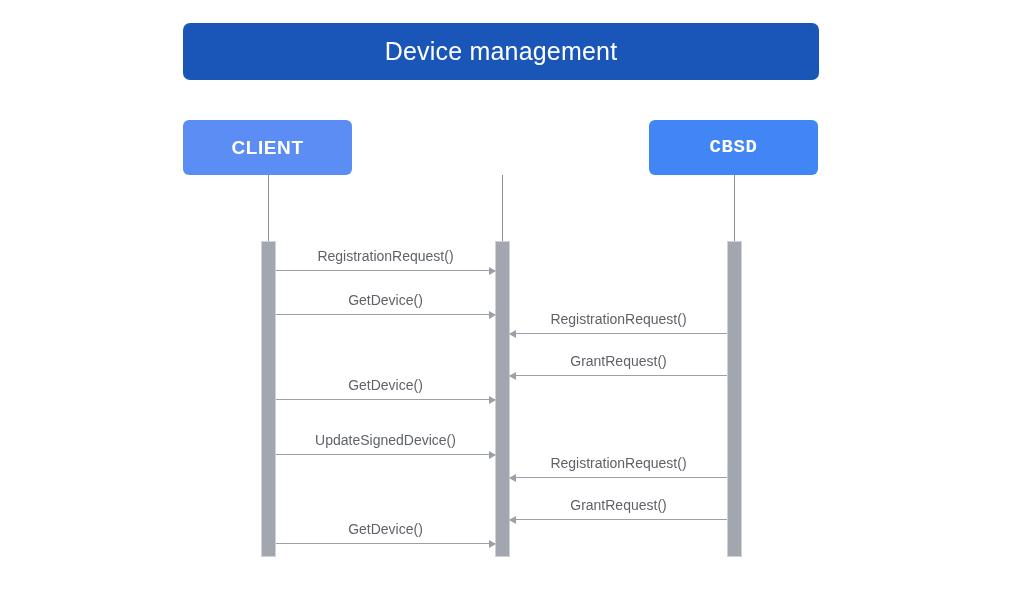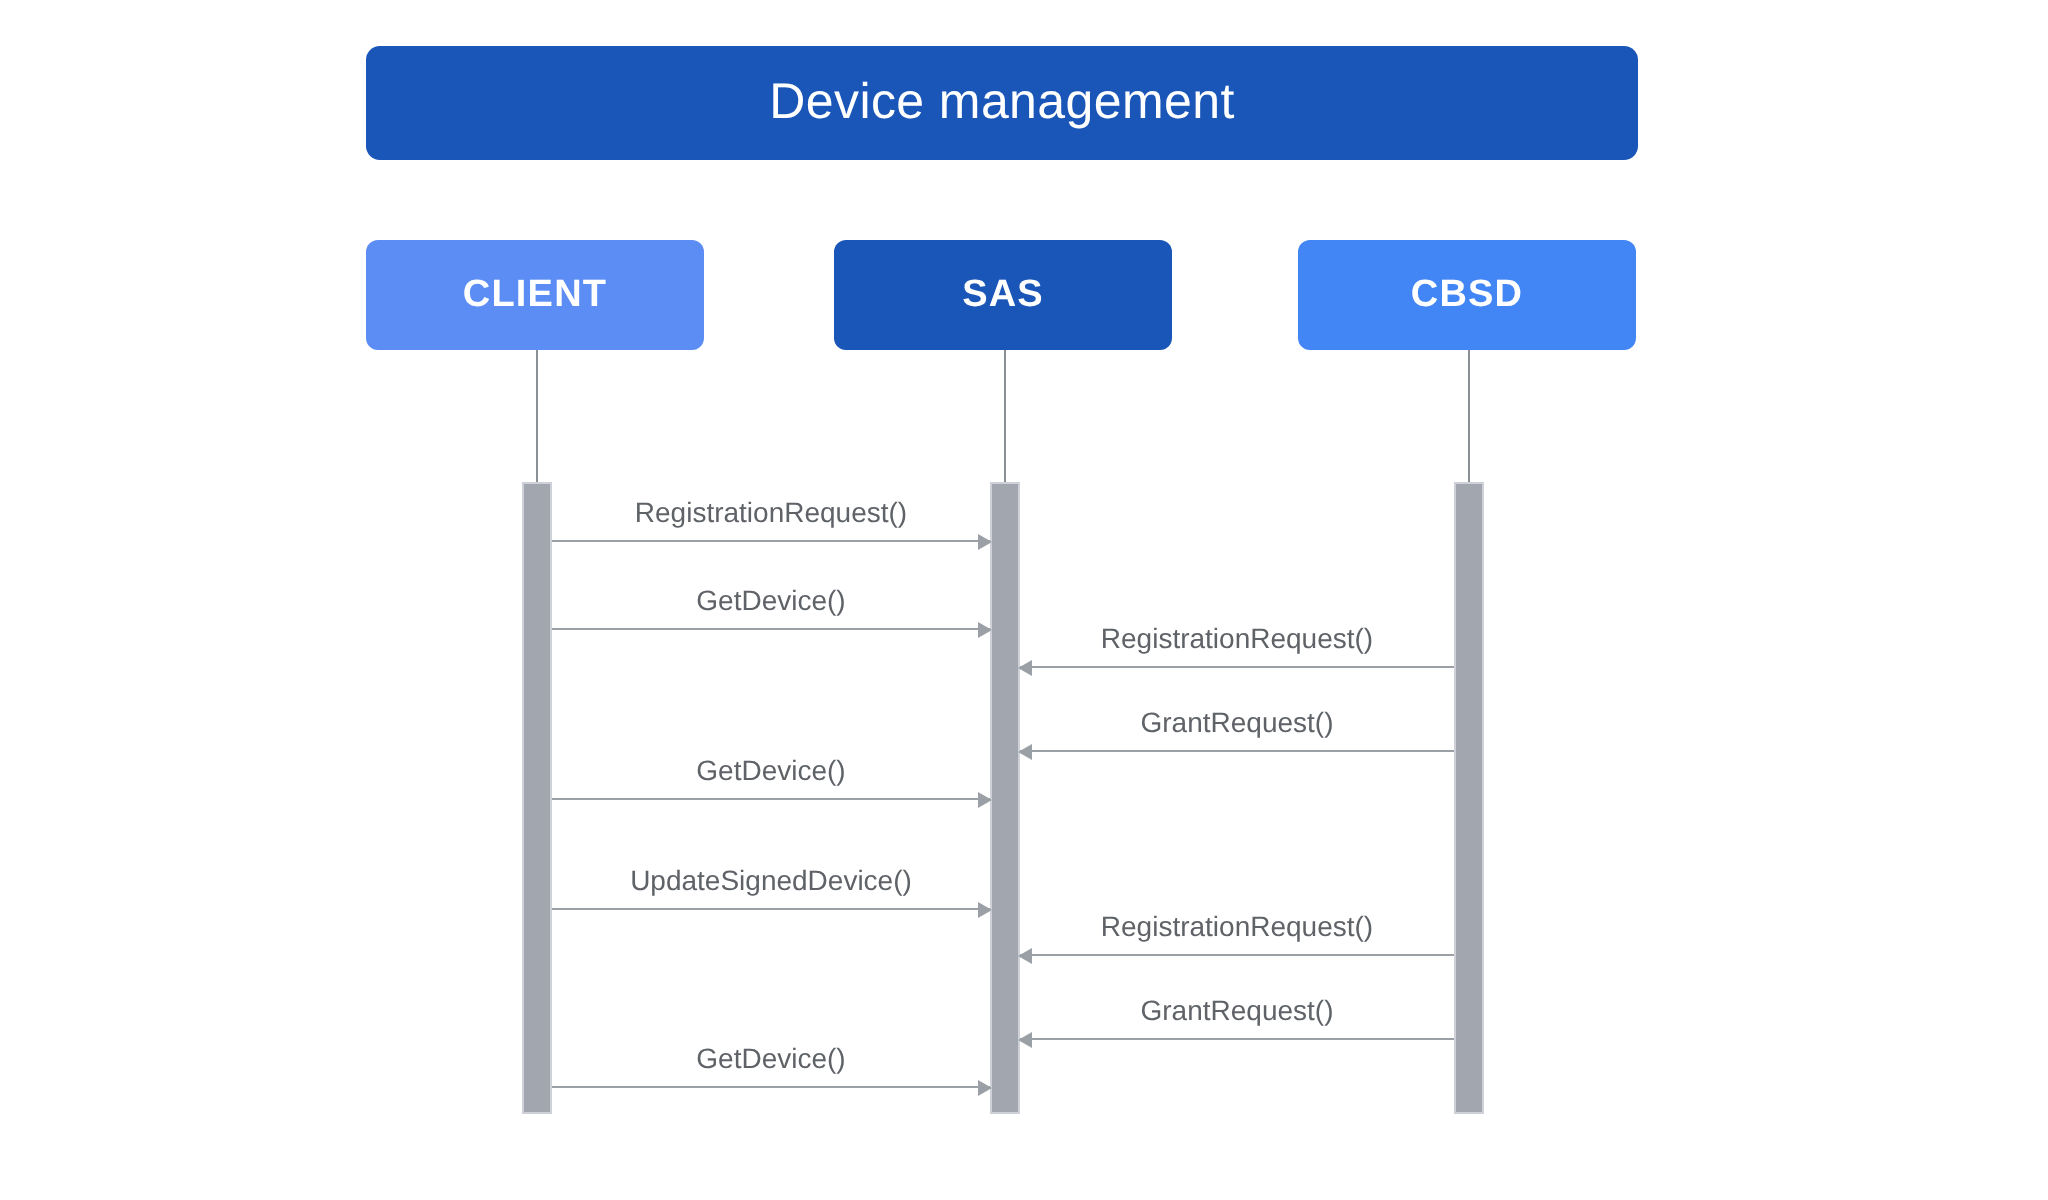--- a/index.html
+++ b/index.html
@@ -59,21 +59,21 @@
   }
   .actor-label {
     color: #ffffff;
     font-size: 19px;
     font-weight: 700;
     letter-spacing: 0.6px;
     line-height: 1;
   }
   .actor-client { left: 183px; width: 169px; background: #5b8df5; text-align: center; }
   .actor-sas    { left: 417px; width: 169px; background: #1a56b8; }
-  .actor-cbsd   { left: 649px; width: 169px; background: #4285f4; }
+  .actor-cbsd   { left: 649px; width: 169px; background: #4285f4; font-family: Liberation Mono, monospace; }
 
   
   .lifeline {
     position: absolute;
     top: 175px;
     width: 1px;
     height: 66px;
     background: #8b8f96;
   }
   .lifeline-client { left: 268px; }
@@ -141,23 +141,20 @@
 
 <div id="diagram-canvas">
 
   <div class="title-banner">
     <span class="title-banner-label">Device management</span>
   </div>
 
   <div class="actor-box actor-client">
     <span class="actor-label">CLIENT</span>
   </div>
-  <div class="actor-box actor-sas">
-    <span class="actor-label">SAS</span>
-  </div>
   <div class="actor-box actor-cbsd">
     <span class="actor-label">CBSD</span>
   </div>
 
   <div class="lifeline lifeline-client"></div>
   <div class="lifeline lifeline-sas"></div>
   <div class="lifeline lifeline-cbsd"></div>
 
   <div class="activation-bar bar-client"></div>
   <div class="activation-bar bar-sas"></div>

